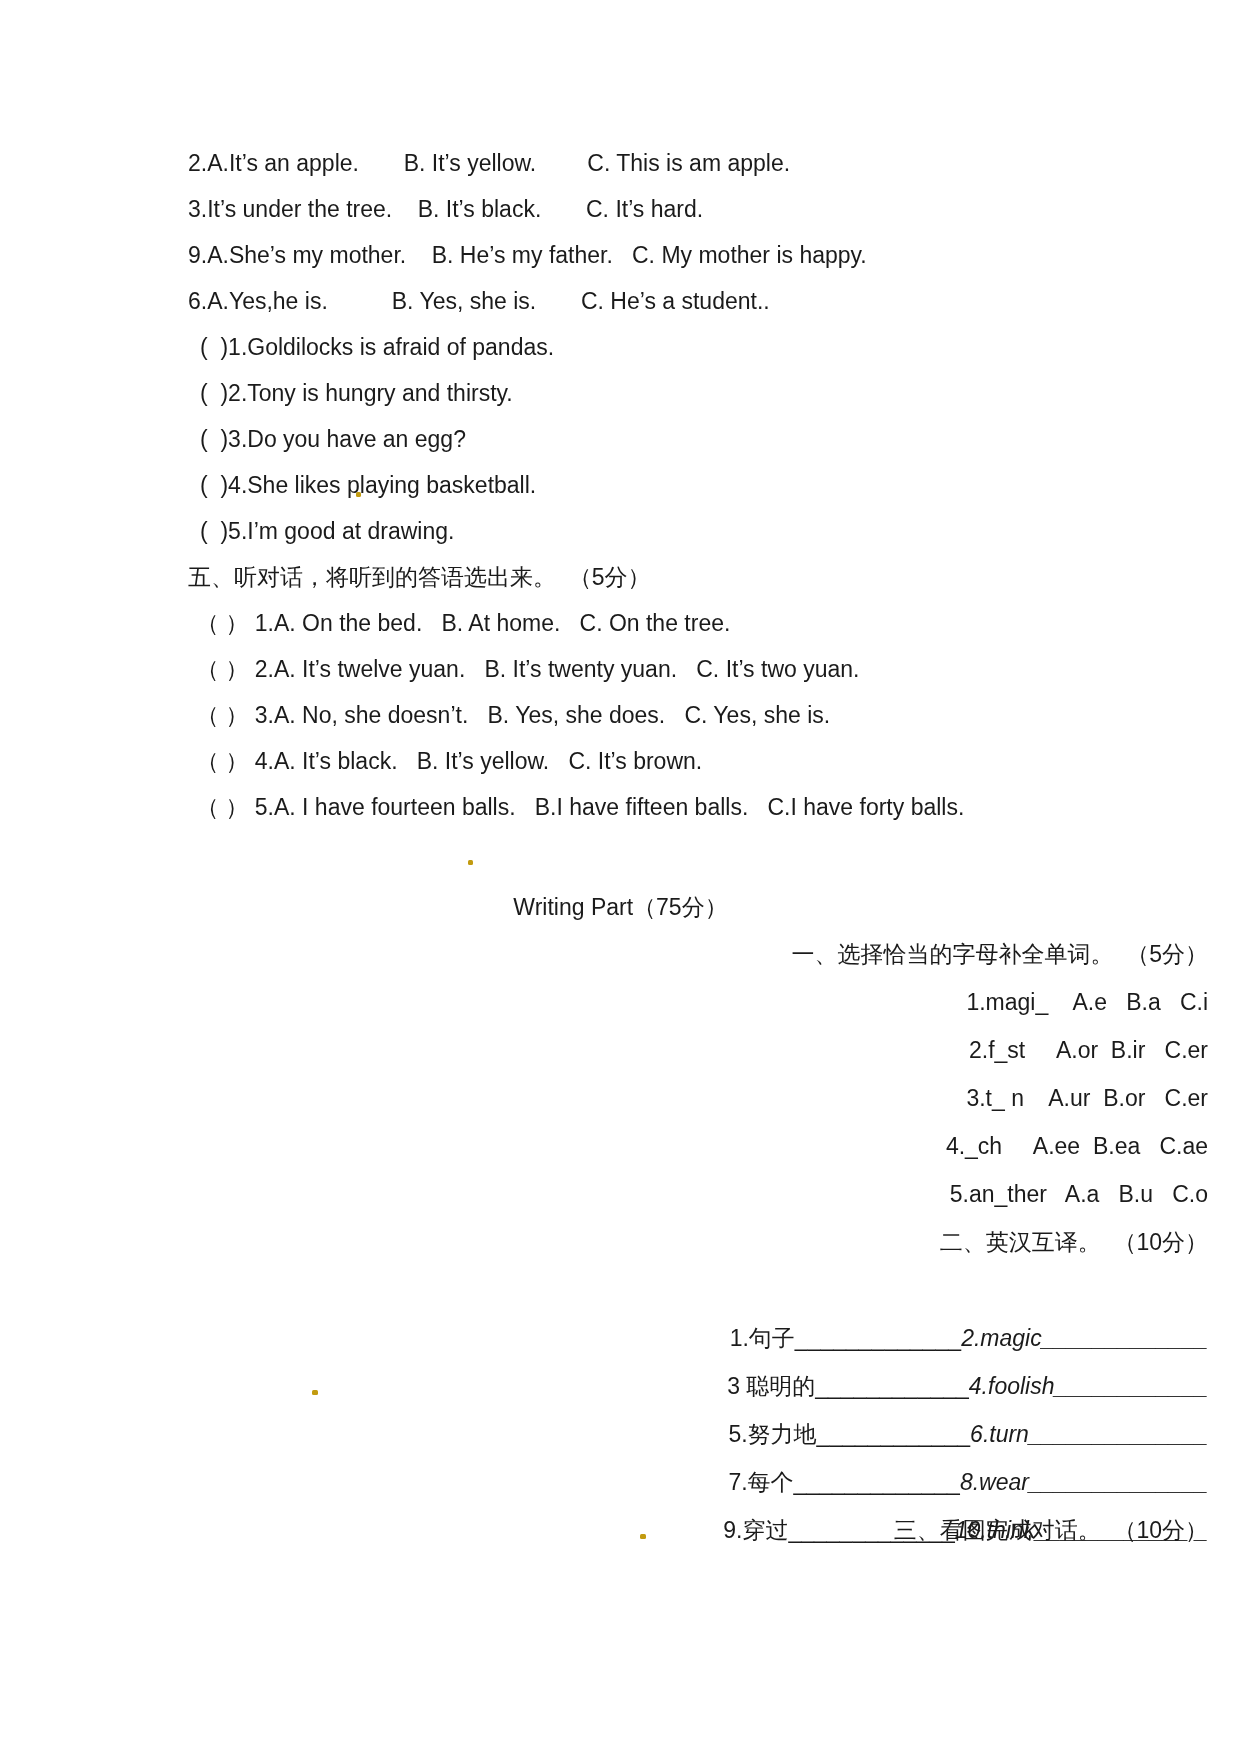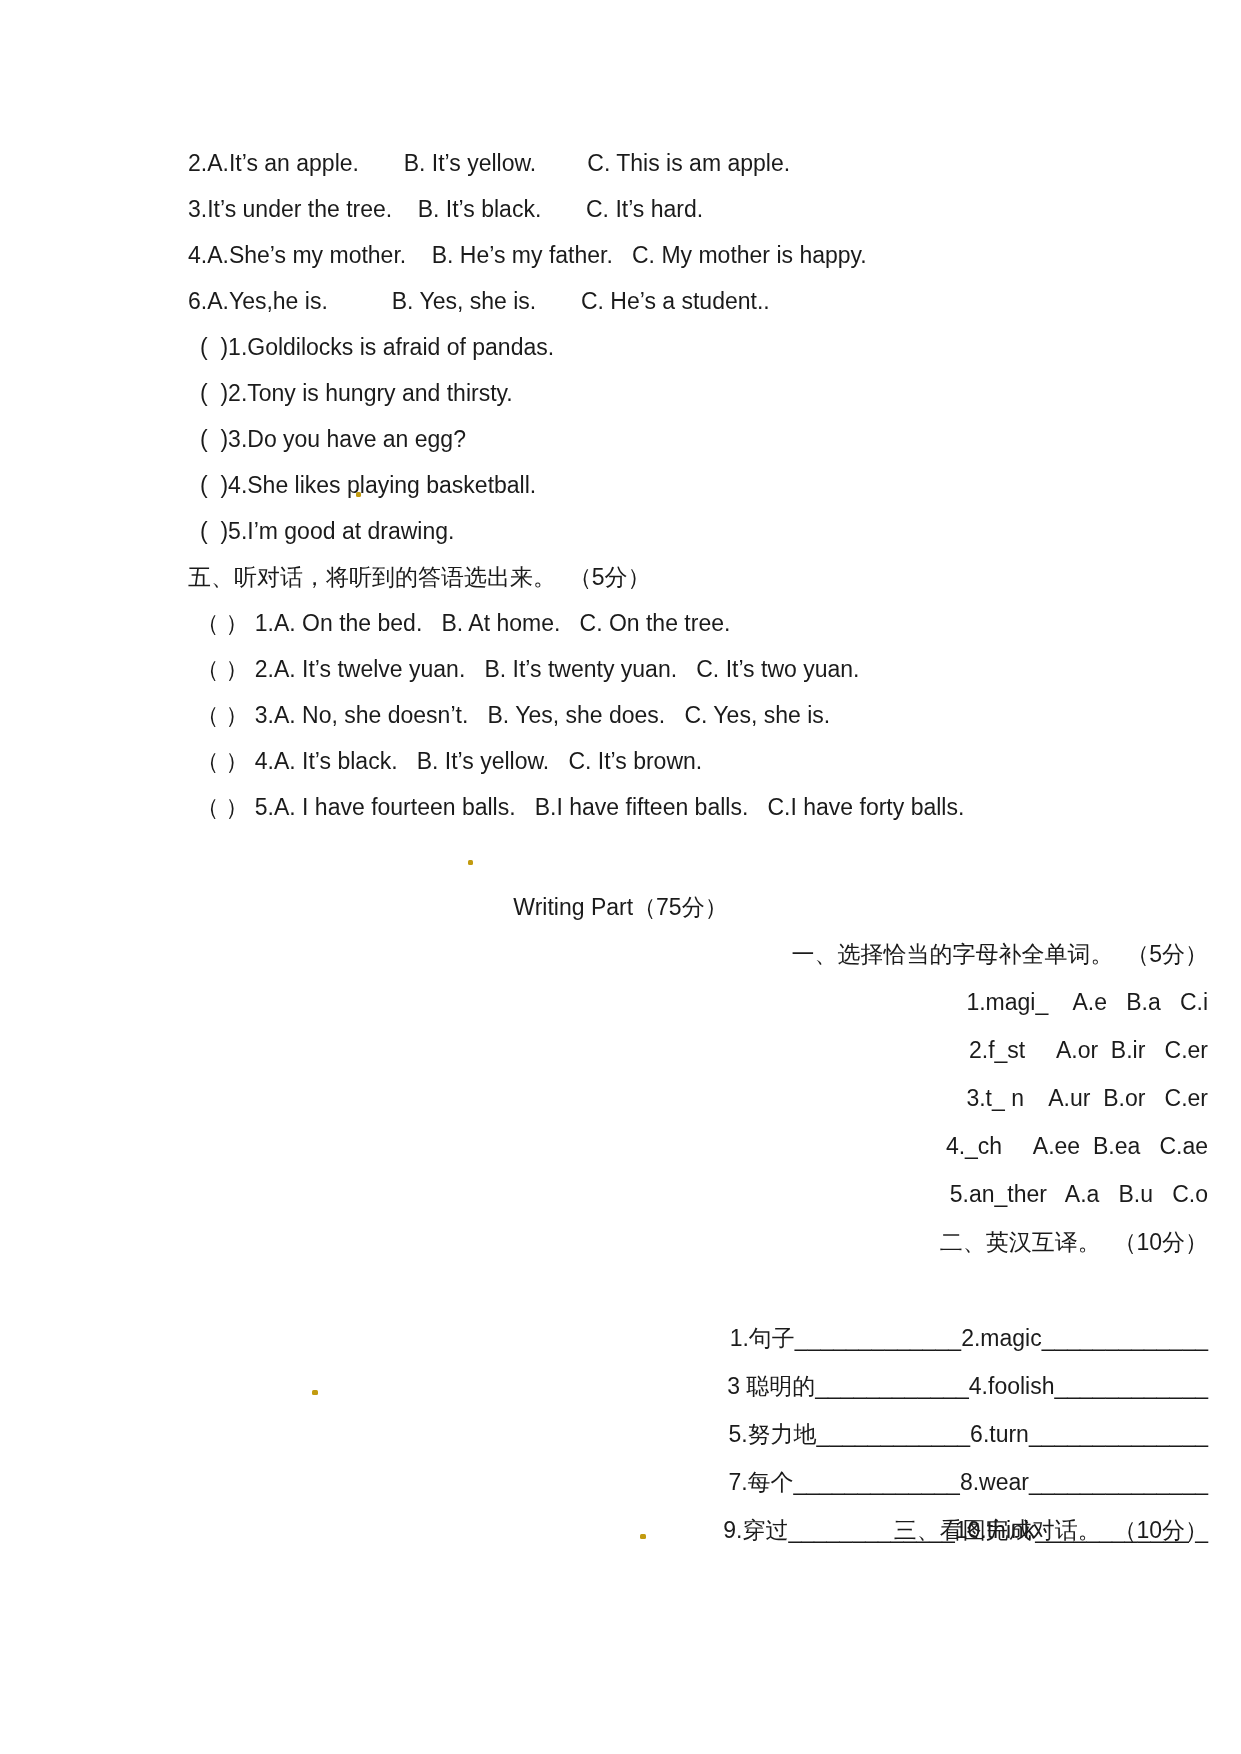--- a/index.html
+++ b/index.html
@@ -37,42 +37,42 @@
     height: 46px;
     line-height: 46px;
     width: 1241px;
     margin-left: -188px;
     text-align: center;
     font-weight: normal;
     white-space: pre;
   }
   .row { white-space: pre; }
   .col-left { display: inline-block; width: 276px; white-space: pre; }
-  .col-right { display: inline-block; white-space: pre; }
+  .col-right { display: inline-block; white-space: pre; font-style: italic; }
   .speck {
     position: absolute;
     width: 5px;
     height: 5px;
     border-radius: 1.5px;
     background: #c29b10;
   }
   .speck-1 { left: 356px; top: 492px; }
   .speck-2 { left: 468px; top: 860px; }
   .speck-3 { left: 312px; top: 1390px; width: 6px; height: 5px; }
   .speck-4 { left: 640px; top: 1534px; width: 6px; height: 5px; }
 </style>
 </head>
 <body>
 
 <div class="page">
   <div class="content">
 
     <div class="line">2.A.It’s an apple.       B. It’s yellow.        C. This is am apple.</div>
     <div class="line">3.It’s under the tree.    B. It’s black.       C. It’s hard.</div>
-    <div class="line">4.A.She’s my mother.    B. He’s my father.   C. My mother is happy.</div>
+    <div class="line">9.A.She’s my mother.    B. He’s my father.   C. My mother is happy.</div>
     <div class="line">6.A.Yes,he is.          B. Yes, she is.       C. He’s a student..</div>
 
     <div class="line indent-a">(  )1.Goldilocks is afraid of pandas.</div>
     <div class="line indent-a">(  )2.Tony is hungry and thirsty.</div>
     <div class="line indent-a">(  )3.Do you have an egg?</div>
     <div class="line indent-a">(  )4.She likes playing basketball.</div>
     <div class="line indent-a">(  )5.I’m good at drawing.</div>
 
     <div class="line">五、听对话，将听到的答语选出来。  （5分）</div>
     <div class="line indent-b">（ ） 1.A. On the bed.   B. At home.   C. On the tree.</div>

